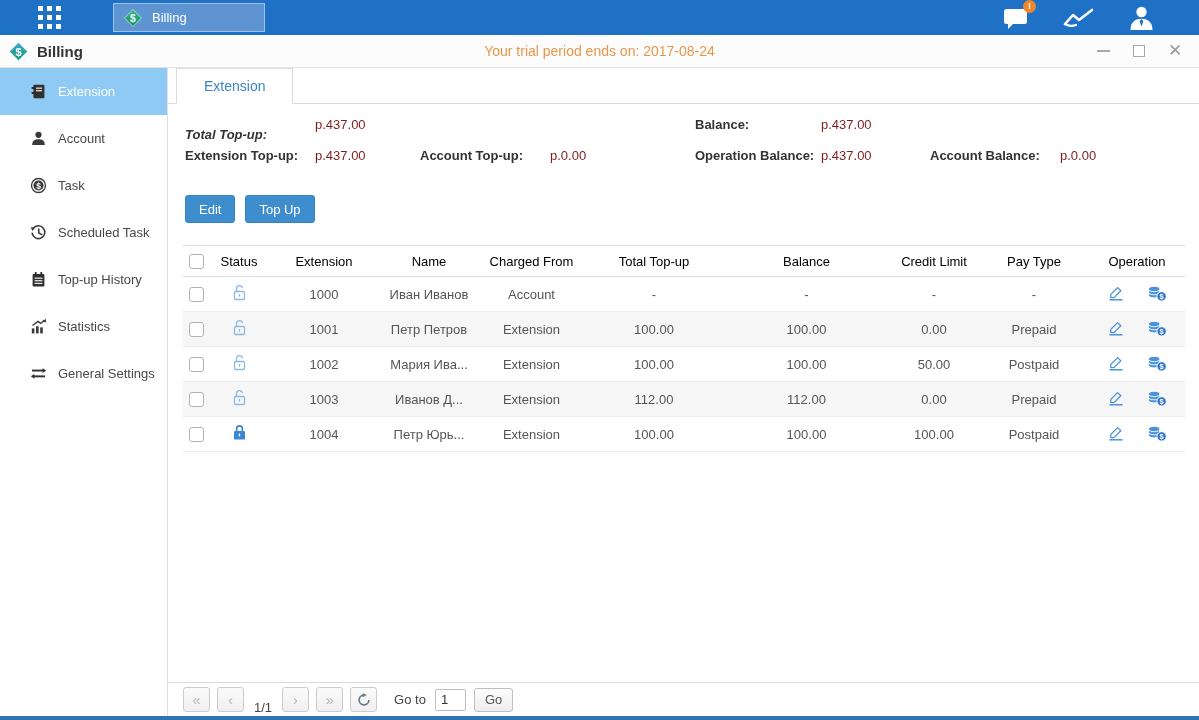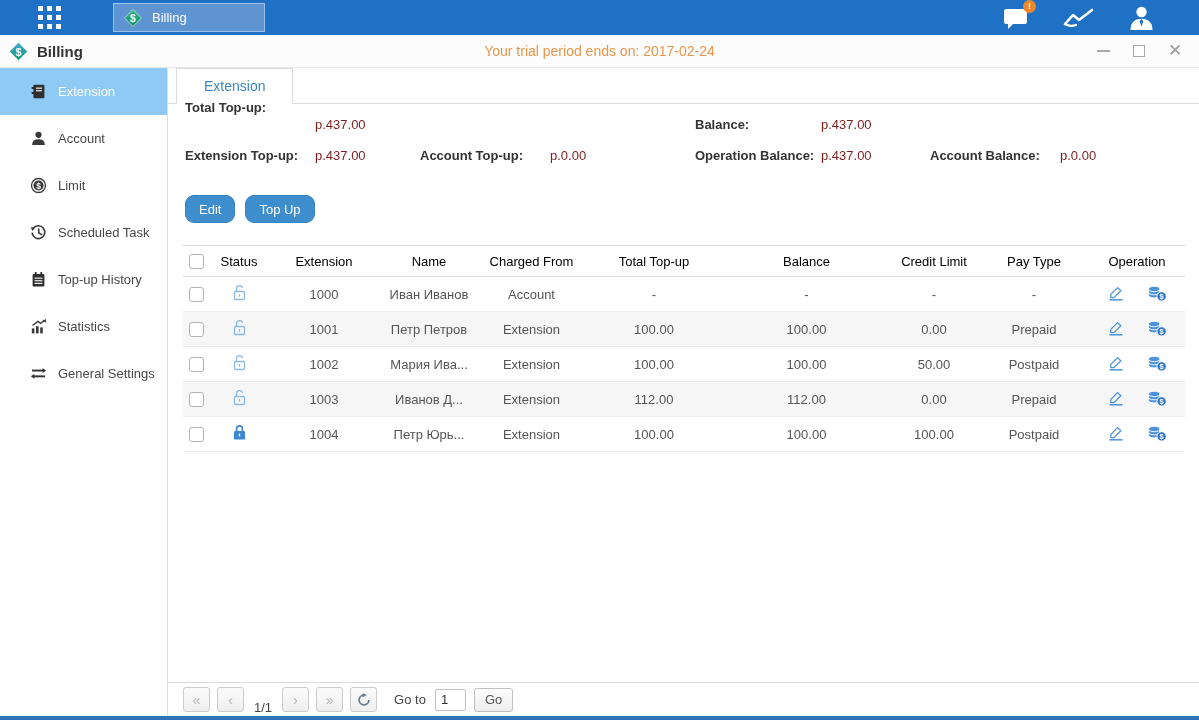--- a/index.html
+++ b/index.html
@@ -48,21 +48,21 @@
   .tabstrip { height:36px; border-bottom:1px solid #DCDCDC; display:flex; padding-left:8px; }
   .tab { height:36px; line-height:34px; padding:0 27px; background:#fff;
     border:1px solid #DCDCDC; border-bottom:1px solid #fff; margin-bottom:-1px;
     color:#3E85C4; font-size:14px; cursor:pointer; }
 
   .sum { position:absolute; font-size:13px; color:#7f1d1d; white-space:nowrap; }
   .sum.lbl { font-weight:bold; color:#333; }
 
   .btn-row { position:absolute; left:17px; top:127px; display:flex; gap:10px; }
   .btn-blue { height:28px; padding:0 13px; background:#3E8ECD; border:1px solid #3583C2;
-    border-radius:9px; color:#fff; font-size:13px; cursor:pointer;
+    border-radius:3px; color:#fff; font-size:13px; cursor:pointer;
     font-family:"Liberation Sans","DejaVu Sans",sans-serif; }
 
   
   table.grid { position:absolute; left:15px; top:177px; width:1002px; border-collapse:collapse; table-layout:fixed; }
   table.grid th { height:31px; font-weight:normal; color:#000000; font-size:13px;
     border-top:1px solid #DCDCDC; border-bottom:1px solid #DCDCDC; text-align:center; }
   table.grid td { height:35px; text-align:center; font-size:13px; color:#555;
     border-bottom:1px solid #ECECEC; overflow:hidden; white-space:nowrap; }
   table.grid tbody tr:nth-child(even) { background:#F6F6F6; }
   .cb { display:inline-block; width:15px; height:15px; border:1px solid #B3B3B3;
@@ -156,21 +156,21 @@
           <stop offset="0" stop-color="#3FA9D6"></stop>
               <stop offset="1" stop-color="#129A6C"></stop>
         </linearGradient>
           </defs>
         <rect x="4" y="4" width="12" height="12" transform="rotate(45 10 10)" fill="url(#dg2)" stroke="#CFE8DD" stroke-width="0.8"></rect>
         <text x="10" y="14" font-size="10.5" font-weight="bold" fill="#fff" text-anchor="middle" font-family="Liberation Sans, DejaVu Sans, sans-serif">$</text>
       </svg>
     </span>
     <span>Billing</span>
   </div>
-  <div class="trial">Your trial period ends on: 2017-02-24</div>
+  <div class="trial">Your trial period ends on: 2017-08-24</div>
   <div class="win-controls">
     <span class="wc">
         <span class="wc-min"></span>
       </span>
     <span class="wc">
         <span class="wc-max"></span>
       </span>
     <span class="wc wc-close">✕</span>
   </div>
 </div>
@@ -202,21 +202,21 @@
     </div>
 
     <div class="side-item">
       <span style="display:flex;">
         <svg width="17" height="17" viewBox="0 0 17 17">
           <circle cx="8.5" cy="8.5" r="7" fill="none" stroke="#3A3A3A" stroke-width="1.3"></circle>
           <circle cx="8.5" cy="8.5" r="5.1" fill="#3A3A3A"></circle>
           <text x="8.5" y="11.6" font-size="8.5" font-weight="bold" fill="#fff" text-anchor="middle" font-family="Liberation Sans, DejaVu Sans, sans-serif">$</text>
         </svg>
       </span>
-      <span>Limit</span>
+      <span>Task</span>
     </div>
 
     <div class="side-item">
       <span style="display:flex;">
         <svg width="17" height="17" viewBox="0 0 17 17">
           <path d="M3.2,4.5 A6.4,6.4 0 1 1 2.1,9.2" fill="none" stroke="#3A3A3A" stroke-width="1.6" stroke-linecap="round"></path>
           <polygon points="0.6,3.4 4.9,3.2 2.7,7" fill="#3A3A3A"></polygon>
           <path d="M8.8,5 L8.8,9 L11.8,10.6" fill="none" stroke="#3A3A3A" stroke-width="1.5" stroke-linecap="round"></path>
         </svg>
       </span>
@@ -261,21 +261,21 @@
       </span>
       <span>General Settings</span>
     </div>
   </div>
 
   <div class="main">
     <div class="tabstrip">
       <div class="tab">Extension</div>
     </div>
 
-    <span class="sum lbl" style="left:17px;  top:32px;">Total Top-up:</span>
+    <span class="sum lbl" style="left:17px;  top:59px;font-style:italic;">Total Top-up:</span>
     <span class="sum" style="left:147px; top:49px;">p.437.00</span>
     <span class="sum lbl" style="left:527px; top:49px;">Balance:</span>
     <span class="sum" style="left:653px; top:49px;">p.437.00</span>
 
     <span class="sum lbl" style="left:17px;  top:80px;">Extension Top-up:</span>
     <span class="sum" style="left:147px; top:80px;">p.437.00</span>
     <span class="sum lbl" style="left:252px; top:80px;">Account Top-up:</span>
     <span class="sum" style="left:382px; top:80px;">p.0.00</span>
     <span class="sum lbl" style="left:527px; top:80px;">Operation Balance:</span>
     <span class="sum" style="left:653px; top:80px;">p.437.00</span>

